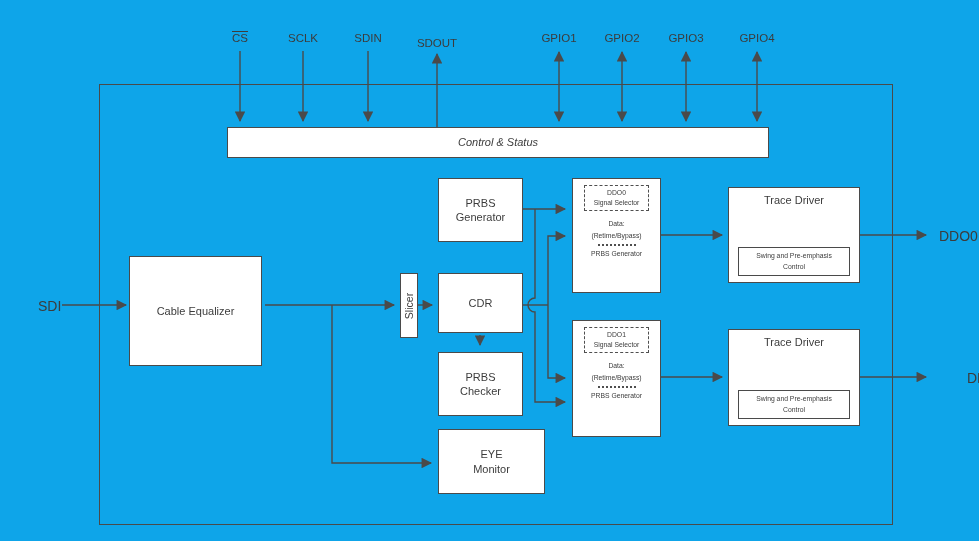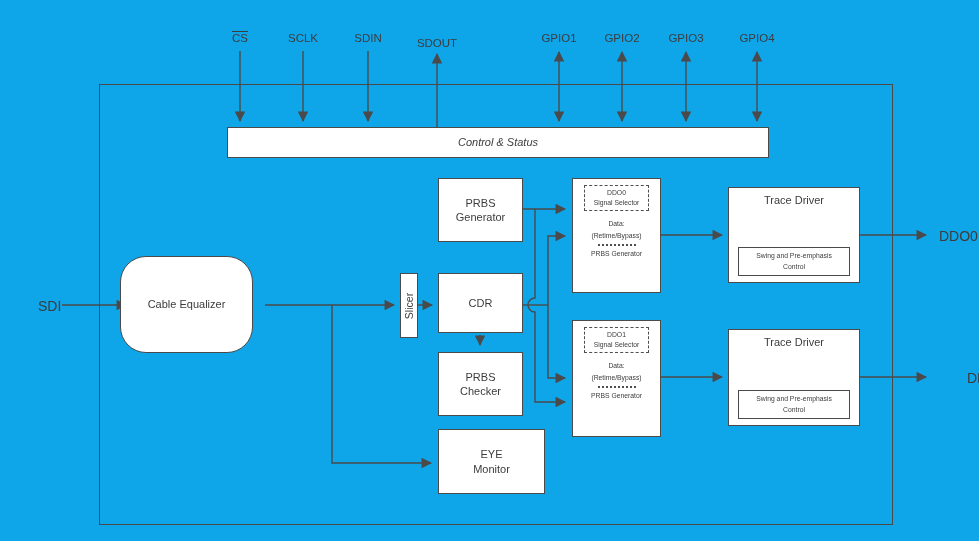--- a/index.html
+++ b/index.html
@@ -103,21 +103,21 @@
   <div class="portlabel" style="left:717px;top:32px;"><span>GPIO4</span></div>
 
   <div class="sidelabel" style="left:38px;top:298px;">SDI</div>
   <div class="sidelabel" style="left:939px;top:228px;">DDO0</div>
   <div class="sidelabel" style="left:967px;top:370px;">DDO1</div>
 
   <div class="box" style="left:227px;top:127px;width:542px;height:31px;font-style:italic;">
     <span class="blocklabel">Control &amp; Status</span>
   </div>
 
-  <div class="box" style="left:120px;top:256px;width:133px;height:97px;border-radius:26px;">
+  <div class="box" style="left:129px;top:256px;width:133px;height:110px;">
     <span class="blocklabel">Cable Equalizer</span>
   </div>
 
   <div class="box" style="left:400px;top:273px;width:18px;height:65px;">
     <span class="vtext">Slicer</span>
   </div>
 
   <div class="box" style="left:438px;top:178px;width:85px;height:64px;">
     <span class="blocklabel">PRBS
 Generator</span>

